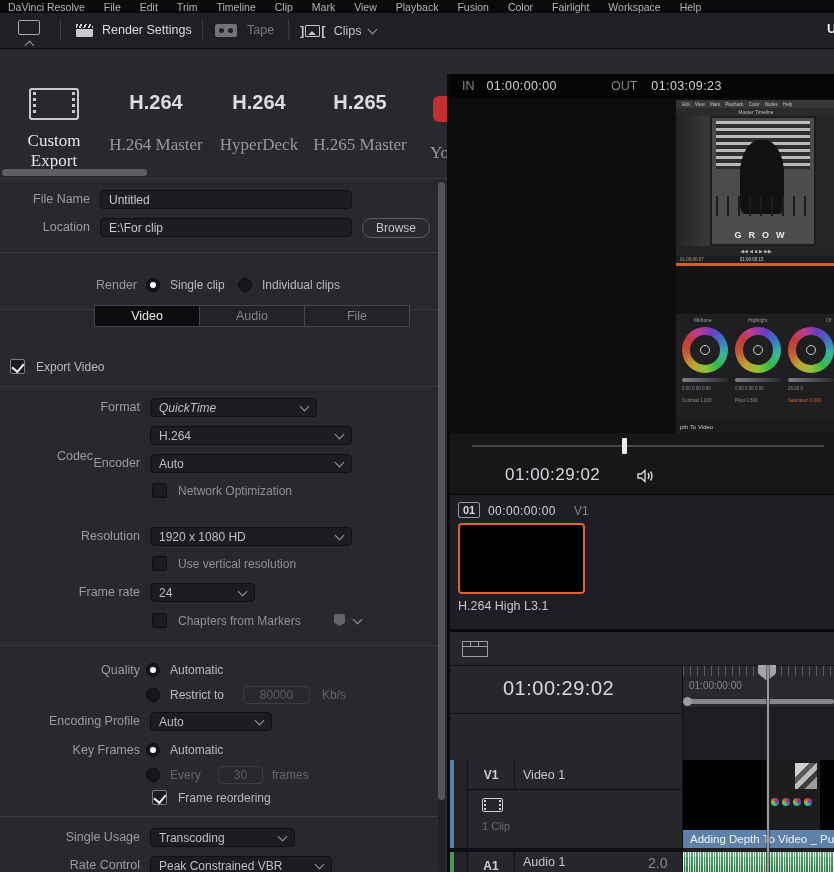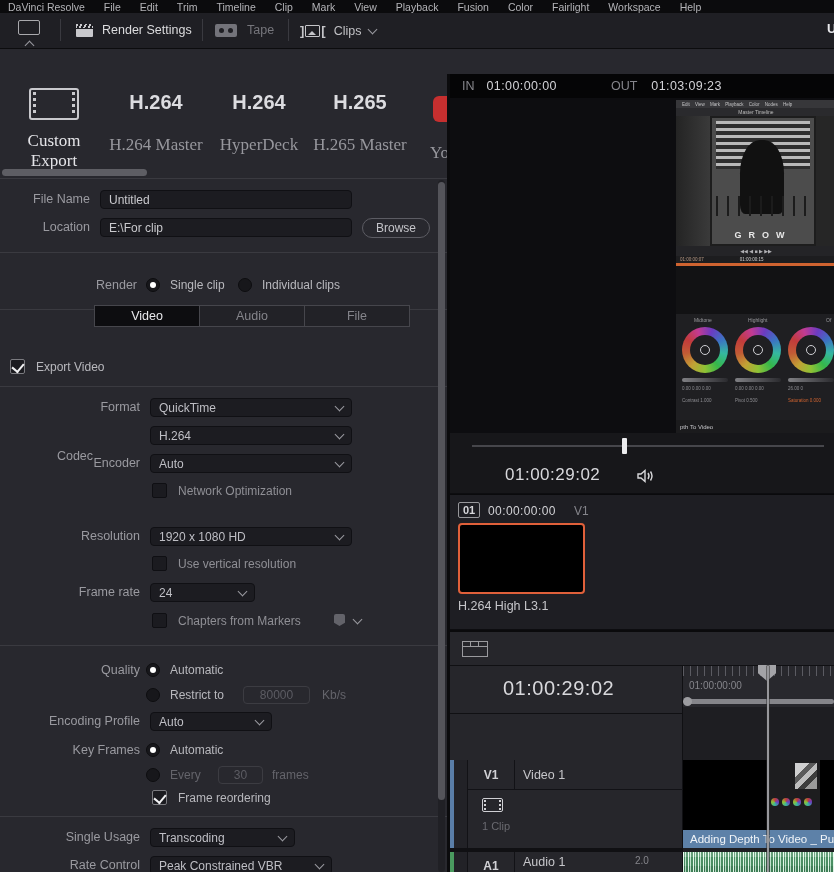--- a/index.html
+++ b/index.html
@@ -267,21 +267,21 @@
           <span>File</span>
         </div>
     </div>
 
     <div class="cb on" style="left:10px;top:285px;"></div>
     <div class="rlabel" style="left:36px;top:286px;">Export Video</div>
 
     <div class="abs divider" style="top:312px;"></div>
 
     <div class="lbl" style="left:10px;top:326px;width:130px;">Format</div>
-    <div class="dd" style="left:150px;top:324px;width:202px;">
+    <div class="dd" style="left:150px;top:324px;width:167px;font-style:italic;">
       <span>QuickTime</span>
         <span class="chev"></span>
     </div>
     <div class="lbl" style="left:10px;top:375px;width:130px;text-align:center;">Codec</div>
     <div class="dd" style="left:150px;top:352px;width:202px;">
       <span>H.264</span>
         <span class="chev"></span>
     </div>
     <div class="lbl" style="left:10px;top:382px;width:130px;">Encoder</div>
     <div class="dd" style="left:150px;top:380px;width:202px;">
@@ -459,21 +459,21 @@
         <div class="tname" style="top:46px;height:29px;width:160px;">Video 1</div>
         <div class="hline" style="left:18px;top:75px;width:215px;"></div>
         <div class="minifilm"></div>
         <div class="abs" style="left:32px;top:106px;font-size:11px;color:#6a6a70;">1 Clip</div>
         <div class="hline" style="left:0px;top:134px;width:233px;background:#101013;height:4px;"></div>
 
         <div class="trackstrip" style="top:138px;height:20px;background:#4a9a5f;"></div>
         <div class="gutter" style="top:138px;height:20px;"></div>
         <div class="tid" style="top:138px;height:28px;">A1</div>
         <div class="tname" style="top:138px;height:20px;width:120px;">Audio 1</div>
-        <div class="abs" style="left:185px;top:141px;font-size:10px;color:#85858b;">2.0</div>
+        <div class="abs" style="left:198px;top:141px;font-size:14px;color:#85858b;">2.0</div>
       </div>
 
       <div class="clip">
         <div class="clipthumb">
           <div class="minithumb">
             <div class="mt-pic"></div>
             <div class="mt-dot" style="left:3px;"></div>
             <div class="mt-dot" style="left:14px;"></div>
             <div class="mt-dot" style="left:25px;"></div>
             <div class="mt-dot" style="left:36px;"></div>

